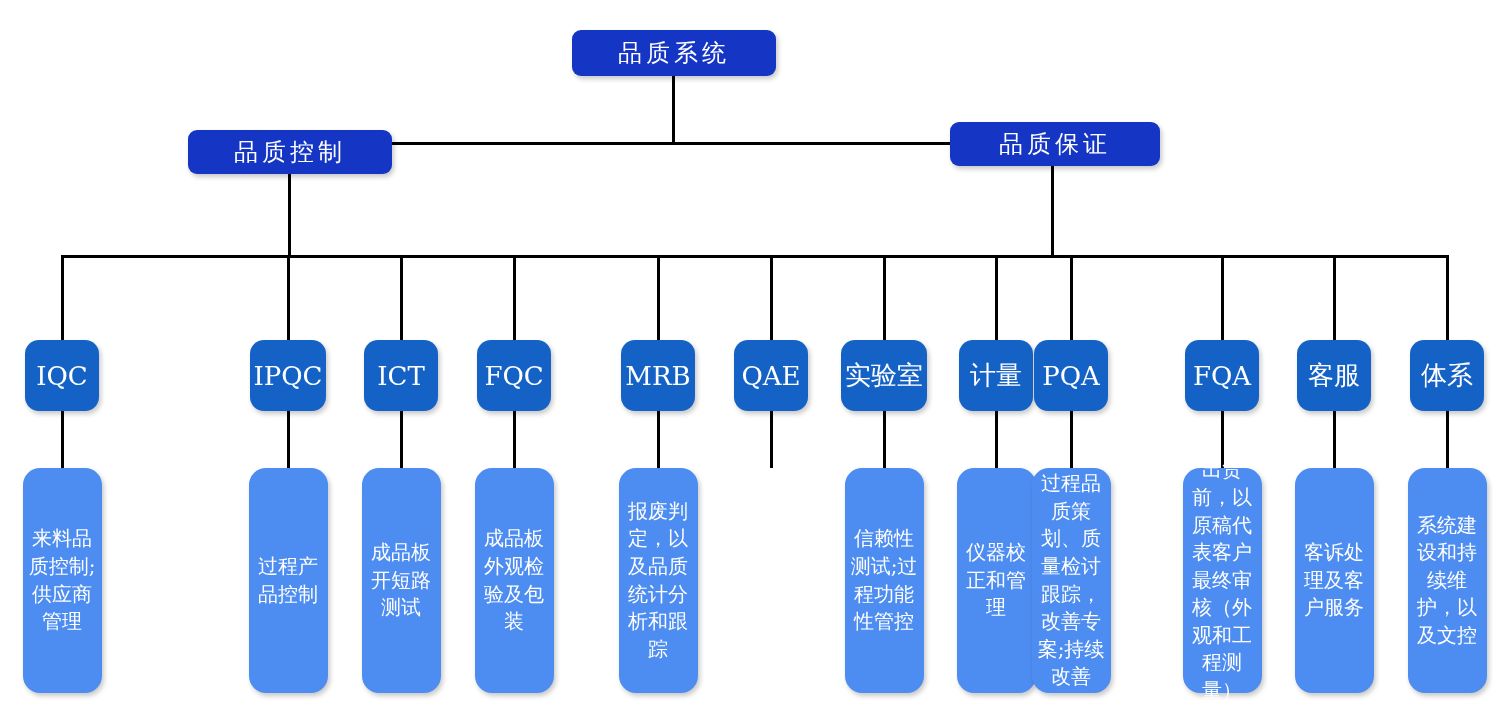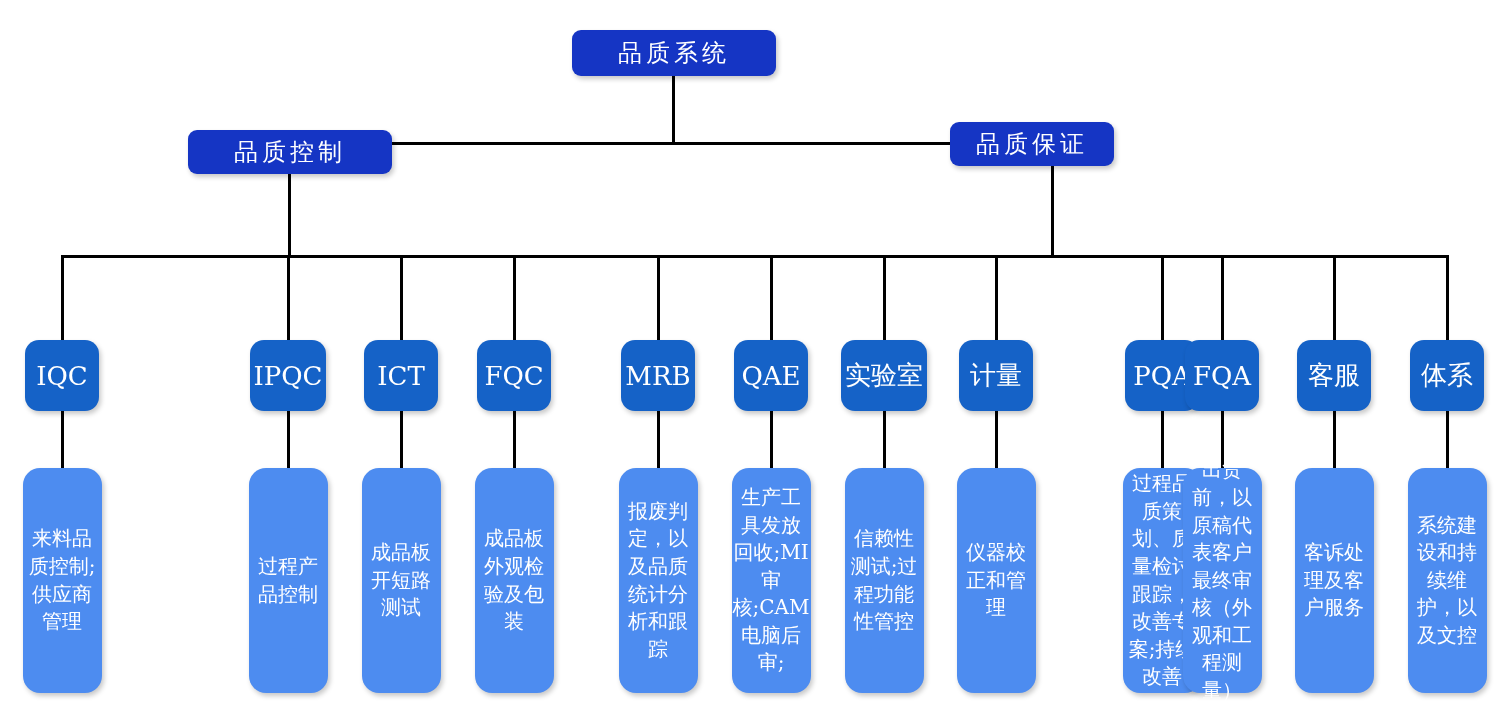--- a/index.html
+++ b/index.html
@@ -54,21 +54,21 @@
 
   <div class="line h" style="left:61px;top:255px;width:1388px;"></div>
 
   <div class="bigbox" style="left:572px;top:30px;width:204px;height:46px;">
     <span>品质系统</span>
   </div>
 
   <div class="bigbox" style="left:188px;top:122px;width:204px;height:44px;margin-top:8px;">
     <span>品质控制</span>
   </div>
-  <div class="bigbox" style="left:950px;top:122px;width:164px;height:44px;">
+  <div class="bigbox" style="left:950px;top:122px;width:210px;height:44px;">
     <span>品质保证</span>
   </div>
 
   <div class="col" style="left:22px;">
     <div class="drop1"></div>
     <div class="deptbox">
         <span>IQC</span>
       </div>
     <div class="drop2"></div>
     <div class="descbox">
@@ -120,23 +120,20 @@
         <div class="desctext">报废判定，以及品质统计分析和跟踪</div>
       </div>
   </div>
 
   <div class="col" style="left:731px;">
     <div class="drop1"></div>
     <div class="deptbox">
         <span>QAE</span>
       </div>
     <div class="drop2"></div>
-    <div class="descbox">
-        <div class="desctext">生产工具发放回收;MI审核;CAM电脑后审;</div>
-      </div>
   </div>
 
   <div class="col" style="left:844px;">
     <div class="drop1"></div>
     <div class="deptbox">
         <span>实验室</span>
       </div>
     <div class="drop2"></div>
     <div class="descbox">
         <div class="desctext">信赖性测试;过程功能性管控</div>
@@ -147,21 +144,21 @@
     <div class="drop1"></div>
     <div class="deptbox">
         <span>计量</span>
       </div>
     <div class="drop2"></div>
     <div class="descbox">
         <div class="desctext">仪器校正和管理</div>
       </div>
   </div>
 
-  <div class="col" style="left:1122px;">
+  <div class="col" style="left:1031px;">
     <div class="drop1"></div>
     <div class="deptbox">
         <span>PQA</span>
       </div>
     <div class="drop2"></div>
     <div class="descbox">
         <div class="desctext">过程品质策划、质量检讨跟踪，改善专案;持续改善</div>
       </div>
   </div>
 

